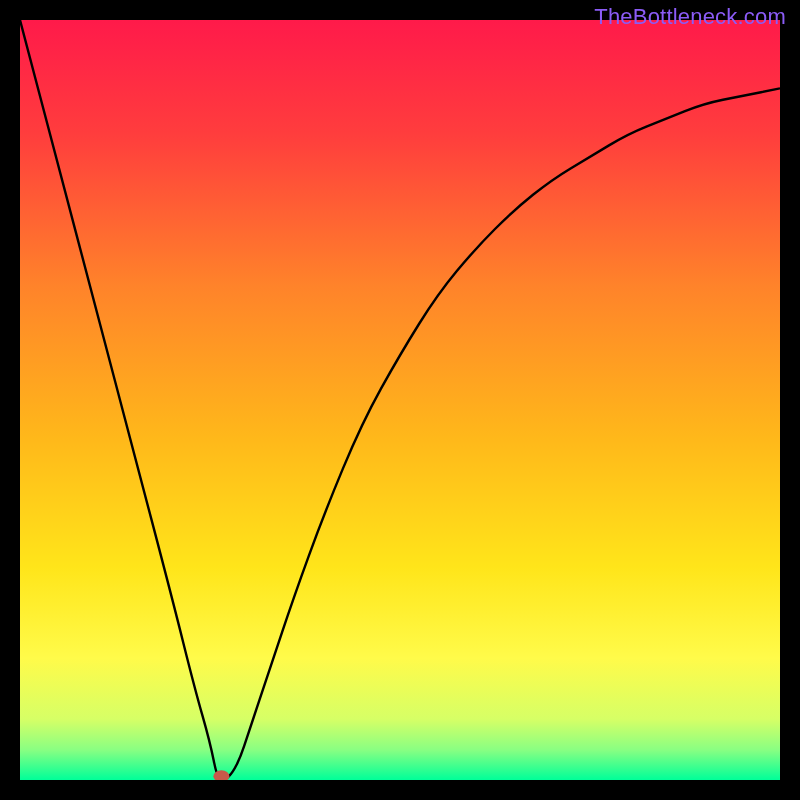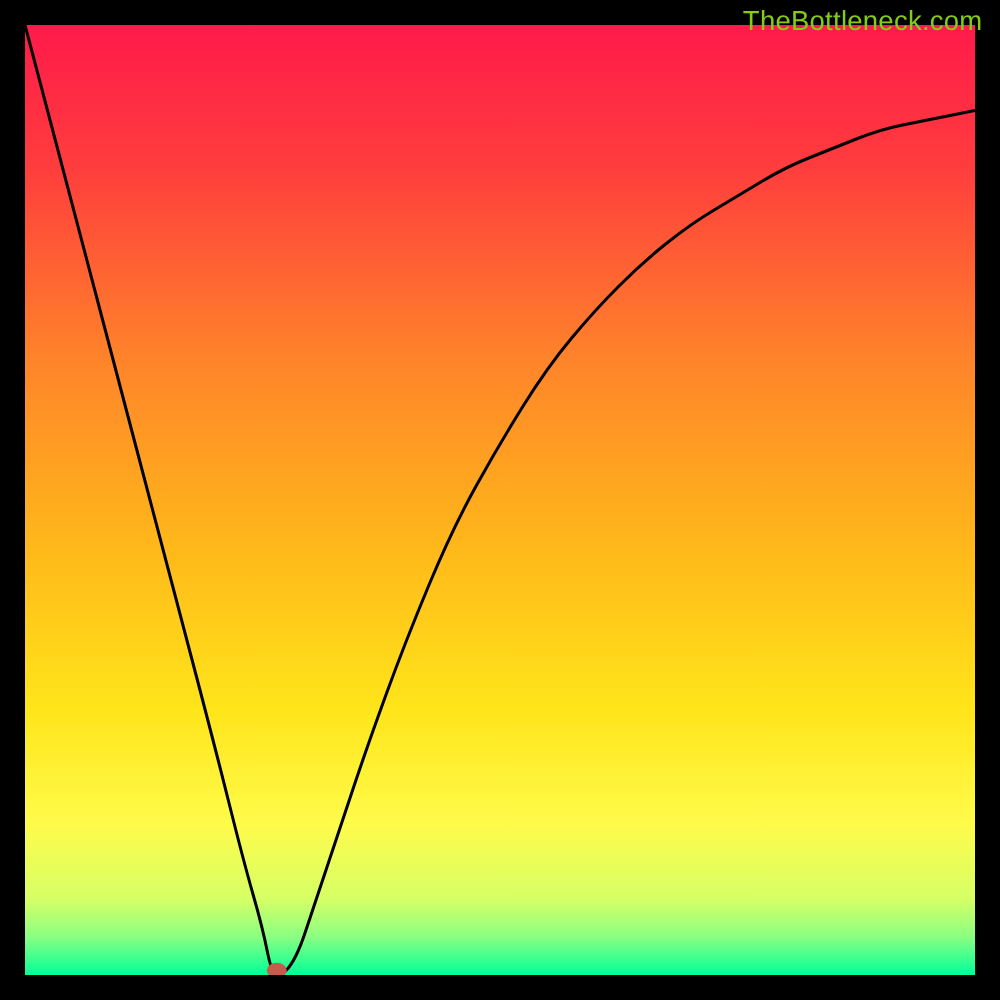--- a/index.html
+++ b/index.html
@@ -8,21 +8,21 @@
     width: 800px;
     height: 800px;
     background: #000;
     position: relative;
     font-family: Arial, Helvetica, sans-serif;
   }
   .watermark {
     position: absolute;
     top: 4px;
     right: 14px;
-    color: #84cc16;
+    color: #8b5cf6;
     font-size: 22px;
     font-weight: 500;
     letter-spacing: 0.2px;
     z-index: 5;
   }
   .plot-frame {
     position: absolute;
     left: 20px;
     top: 20px;
     width: 760px;

